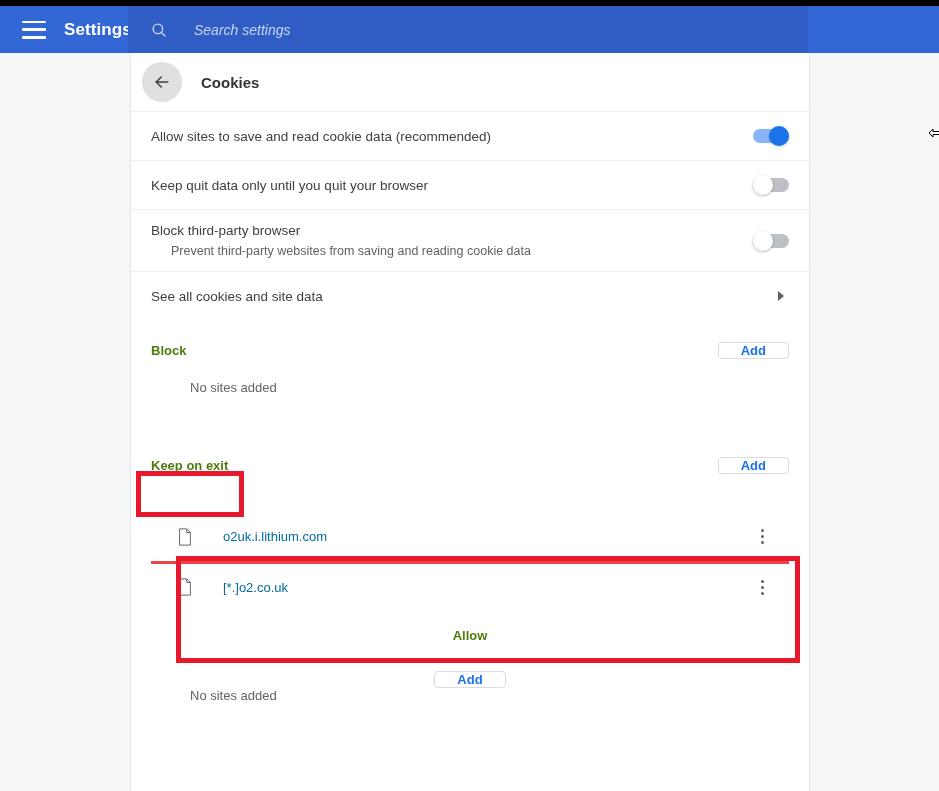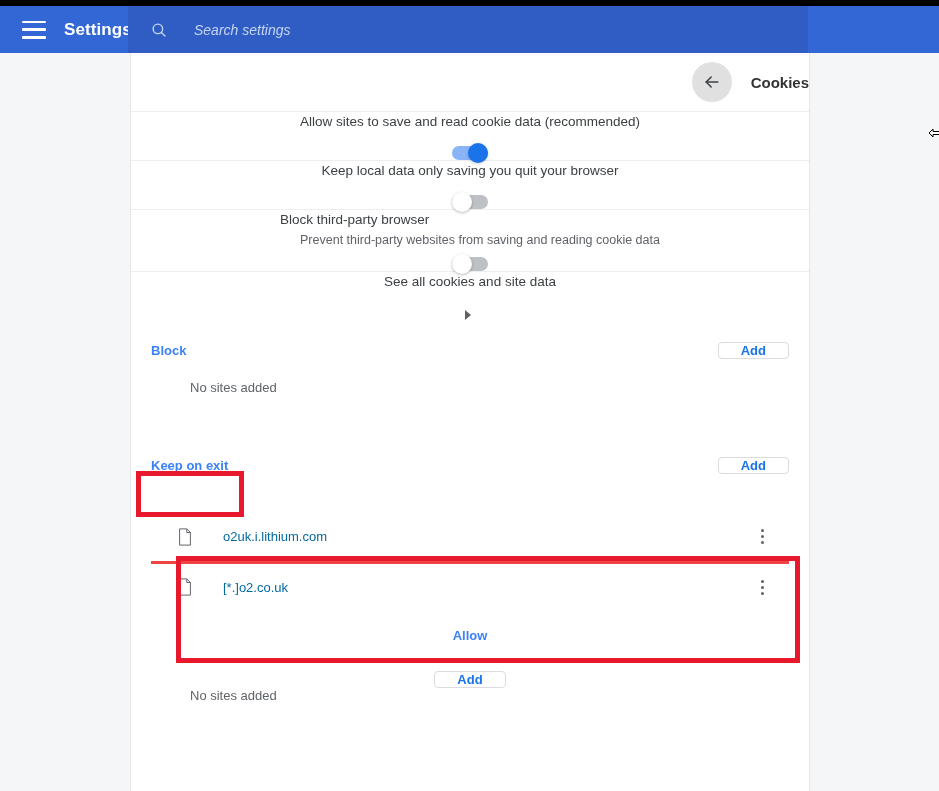--- a/index.html
+++ b/index.html
@@ -40,35 +40,34 @@
     margin-left: 26px; color: #c6d4f3; font-size: 14px;
   }
 
   
   .card {
     position: absolute; left: 130px; top: 53px; width: 680px; height: 738px;
     background: #fff;
     border-left: 1px solid #e4e6e8; border-right: 1px solid #e4e6e8;
   }
 
-  .card-head { height: 58px; display: flex; align-items: center; padding-left: 11px; justify-content: flex-end; }
+  .card-head { height: 58px; display: flex; align-items: center; padding-left: 11px; }
   .back-btn {
     width: 40px; height: 40px; border-radius: 50%; background: #e0e0e0;
     display: flex; align-items: center; justify-content: center; cursor: pointer;
     border: none; padding: 0;
   }
   .back-btn svg { width: 20px; height: 20px; }
   .page-title { margin-left: 19px; font-size: 15px; color: #333; font-weight: bold; }
 
   .row {
     display: flex; align-items: center; justify-content: space-between;
     padding: 0 20px 0 20px; min-height: 49px;
     border-top: 1px solid #eceef0;
     cursor: pointer;
-    flex-direction: column;
   }
   .row:first-of-type { border-top: none; }
   .row .label-wrap { display: flex; flex-direction: column; justify-content: center; }
   .row .primary { font-size: 13.5px; color: #3c4043; line-height: 19px; }
   .row .secondary { font-size: 12.5px; color: #5f6368; line-height: 19px; margin-top: 2px; margin-left: 20px; }
   .row.tall { min-height: 62px; }
 
   
   .toggle { position: relative; width: 36px; height: 14px; flex: none; cursor: pointer; }
   .toggle .track {
@@ -88,21 +87,21 @@
     border-top: 5px solid transparent; border-bottom: 5px solid transparent;
     border-left: 6px solid #5f6368;
     margin-right: 5px;
   }
 
   
   .section {
     display: flex; align-items: center; justify-content: space-between;
     padding: 0 20px 0 20px; height: 60px;
   }
-  .section-title { font-size: 13px; color: #3b82f6; font-weight: bold; position: relative; }
+  .section-title { font-size: 13px; color: #4d7c0f; font-weight: bold; position: relative; }
   .add-btn {
     border: 1px solid #dadce0; background: #fff; color: #1a73e8;
     font-size: 13px; font-weight: bold;
     padding: 0 22px; border-radius: 4px; cursor: pointer;
     font-family: "Liberation Sans", sans-serif;
   }
   .empty-note { font-size: 13px; color: #5f6368; padding-left: 59px; }
 
   
   .site-list { margin: 0 20px; }
@@ -171,21 +170,21 @@
         <div class="primary">Allow sites to save and read cookie data (recommended)</div>
       </div>
       <div class="toggle on">
         <div class="track"></div>
           <div class="knob"></div>
       </div>
     </div>
 
     <div class="row">
       <div class="label-wrap">
-        <div class="primary">Keep local data only saving you quit your browser</div>
+        <div class="primary">Keep quit data only until you quit your browser</div>
       </div>
       <div class="toggle">
         <div class="track"></div>
           <div class="knob"></div>
       </div>
     </div>
 
     <div class="row tall">
       <div class="label-wrap">
         <div class="primary">Block third-party browser</div>

